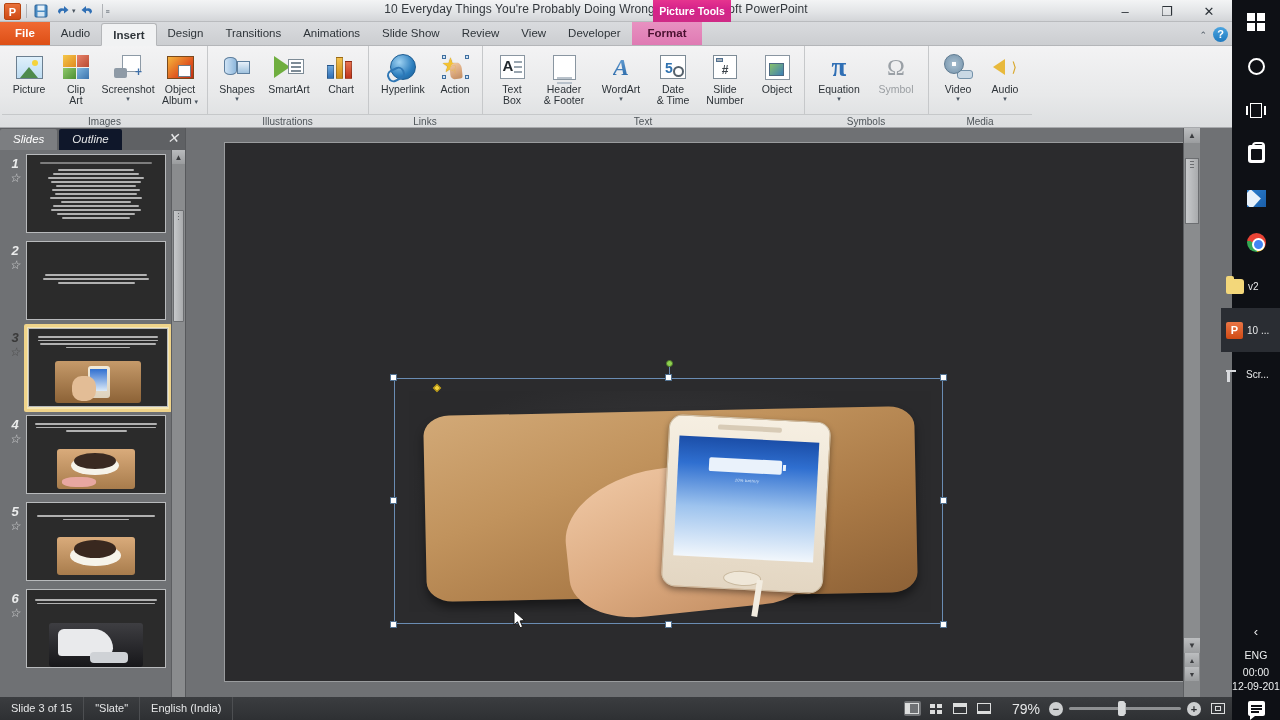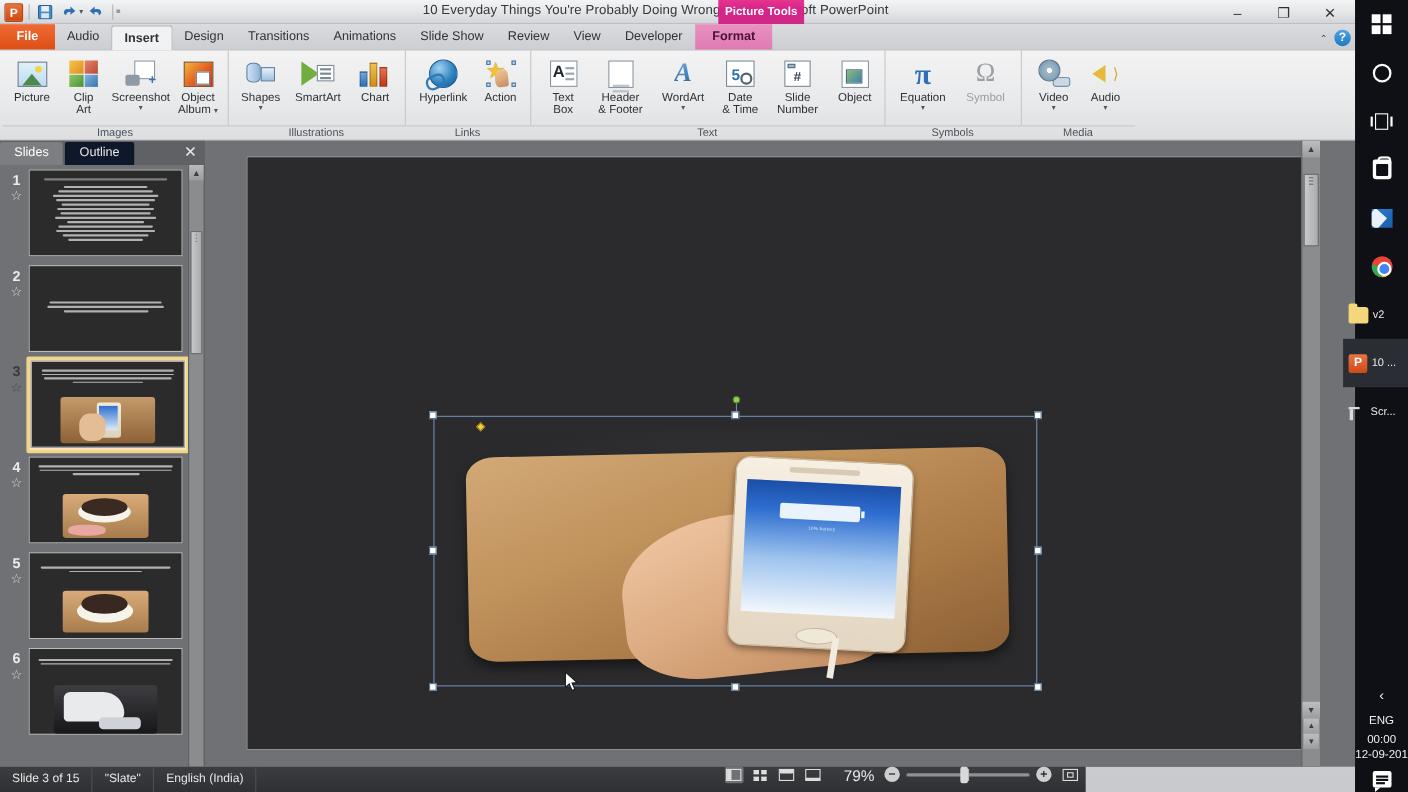--- a/index.html
+++ b/index.html
@@ -163,21 +163,21 @@
   .ic-omega { font-family: "Liberation Serif", serif; font-size: 24px; color: #9aa0a6; line-height: 28px; }
   .ic-video { width: 30px; height: 26px; position: relative; }
   .ic-video .reel { position:absolute; left:1px; top:0; width:20px;height:20px;border-radius:50%;
      background: radial-gradient(circle at 50% 50%, #fff 18%, #9fb7c9 20%, #7492aa 100%); border:1px solid #5e7a90;}
   .ic-video .tail { position:absolute; right:0; bottom:1px; width:16px;height:9px;background:#c9d8e4;border:1px solid #7492aa;border-radius:3px;}
   .ic-audio { width: 28px; height: 24px; position: relative; }
   .ic-audio .spk { position:absolute; left:2px; top:4px; width:0;height:0;border-top:8px solid transparent;border-bottom:8px solid transparent;border-right:12px solid #e8b93c;}
   .ic-audio .wv { position:absolute; right:2px; top:4px; color:#d9a82c; font-size:14px; line-height:16px;}
 
   
-  .workspace { position: absolute; left: 0; top: 128px; right: 0; bottom: 23px; background: #6f7174; }
+  .workspace { position: absolute; left: 0; top: 128px; right: 0; bottom: 23px; background: #6f7174; font-style: italic; }
 
   
   .thumbpane {
     position: absolute; left: 0; top: 0; width: 186px; bottom: 0;
     background: #6f7174; border-right: 1px solid #57595c;
   }
   .thumbtabs { position: relative; height: 22px; background: #5f6164; display: flex; align-items: flex-end; }
   .tbtab {
     font-size: 11.5px; color: #e6e7e8; padding: 0 13px; height: 21px; line-height: 21px;
     background: #0f172a; margin-right: 2px; border-radius: 2px 2px 0 0;
@@ -262,23 +262,23 @@
 
   .stage-sb { position: absolute; right: 0; top: 0; bottom: 0; width: 17px; background: #8a8c8e; border-left: 1px solid #5c5e61; }
   .stage-sb .ar { height: 15px; display:flex; align-items:center; justify-content:center; font-size:8px; color:#3b3d40; background: linear-gradient(180deg,#bcbec0,#9b9d9f); }
   .stage-sb .th { position: absolute; left: 1px; right: 1px; top: 30px; height: 66px; background: linear-gradient(90deg,#c8cacc,#a9abad); border: 1px solid #6c6e71; }
   .stage-sb .th i { display:block; height:1px; background:#6c6e71; margin:2px 4px; }
   .stage-sb .dbl { position:absolute; left:1px; right:1px; bottom:16px; height:28px; display:flex; flex-direction:column; }
   .stage-sb .dbl span { flex:1; display:flex;align-items:center;justify-content:center;font-size:7px;color:#3b3d40;background:linear-gradient(180deg,#bcbec0,#9b9d9f); }
 
   
   .statusbar {
-    position: absolute; left: 0; bottom: 0; width: 987px; height: 23px;
+    position: absolute; left: 0; bottom: 0; width: 1232px; height: 23px;
     background: linear-gradient(180deg,#3b3d40,#2e3033);
-    display: flex; align-items: flex-start; color: #e6e7e8; font-size: 11px;
+    display: flex; align-items: center; color: #e6e7e8; font-size: 11px;
   }
   .sb-cell { padding: 0 11px; height: 23px; line-height: 23px; border-right: 1px solid #4d4f52; white-space: nowrap; }
   .sb-spacer { flex: 1; }
   .sb-views { display: flex; gap: 7px; align-items: center; padding-right: 10px; }
   .vbtn { width: 17px; height: 15px; display: flex; align-items: center; justify-content: center; color: #e2e3e4; }
   .vbtn.active { background: #6f7174; border-radius: 2px; }
   .vico { width: 14px; height: 11px; border: 1px solid #dcdddd; position: relative; }
   .vico.normal:before { content:''; position:absolute; left:0; top:0; bottom:0; width:4px; background:#dcdddd; }
   .vico.sorter { border: none; display:grid; grid-template-columns:1fr 1fr; grid-template-rows:1fr 1fr; gap:2px; width:12px;height:10px;}
   .vico.sorter i { background:#dcdddd; }

